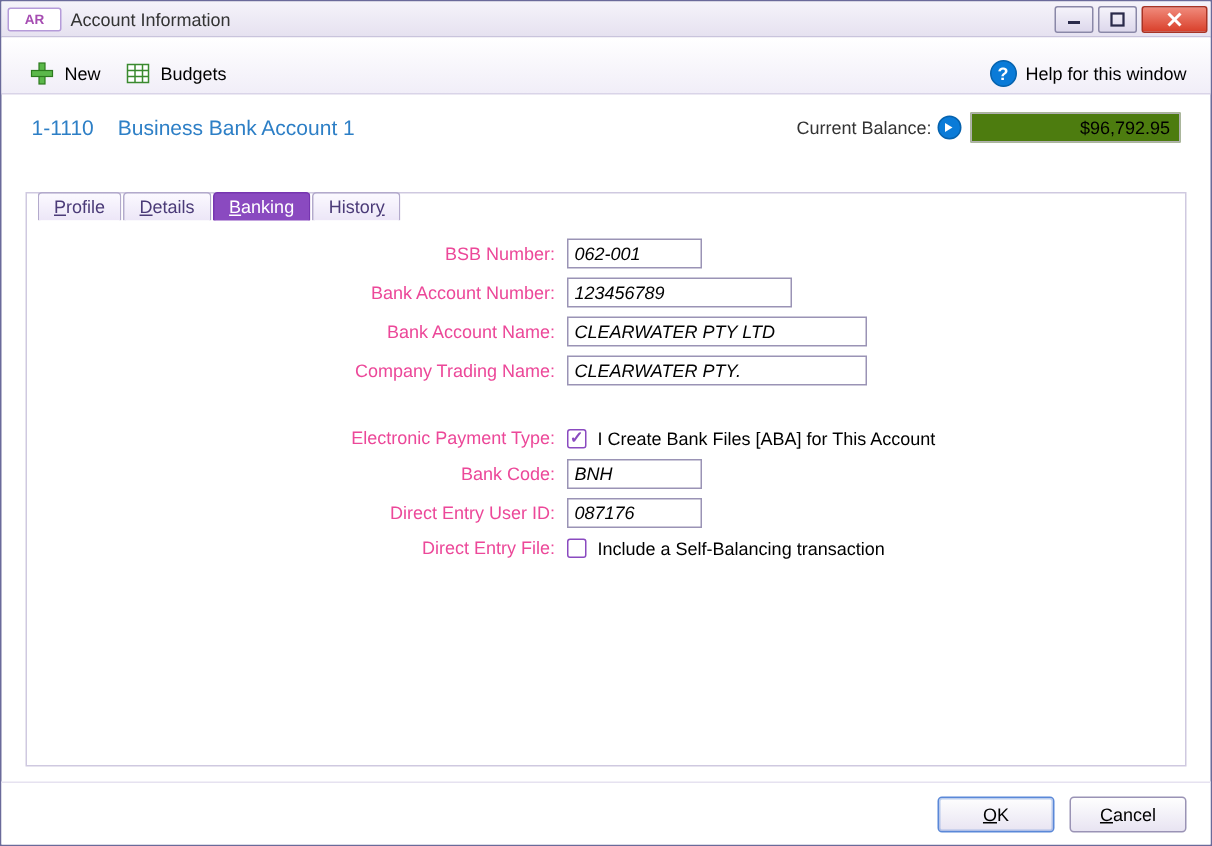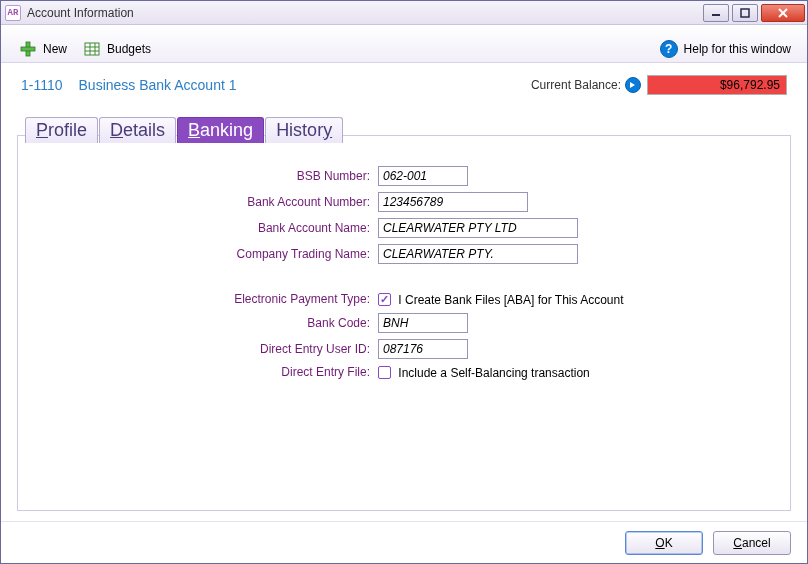--- a/index.html
+++ b/index.html
@@ -21,33 +21,32 @@
   }
   .titlebar {
     height: 24px;
     background: linear-gradient(to bottom, #f5f3fa 0%, #e6e2f0 100%);
     border-bottom: 1px solid #c9c4dc;
     display: flex;
     align-items: center;
     padding: 0 2px 0 4px;
   }
   .titlebar-icon {
-    width: 16px;
+    width: 36px;
     height: 16px;
     background: #fff;
     border: 1px solid #b59bd9;
     border-radius: 2px;
     display: flex;
     align-items: center;
     justify-content: center;
     font-size: 9px;
     font-weight: bold;
     color: #a64db2;
     margin-right: 6px;
-    font-family: Liberation Mono, monospace;
   }
   .titlebar-text {
     flex: 1;
     color: #333;
     font-size: 12px;
   }
   .win-controls { display: flex; gap: 3px; }
   .win-btn {
     width: 26px; height: 18px;
     border: 1px solid #8a88a8;
@@ -136,21 +135,21 @@
     border-radius: 50%;
     background: #0a7bd8;
     display: flex; align-items: center; justify-content: center;
     margin-right: 6px;
     border: 1px solid #0662ad;
   }
   .bal-value {
     width: 140px;
     height: 20px;
     border: 1px solid #b0b0b0;
-    background: #ef4444;
+    background: #4d7c0f;
     text-align: right;
     padding: 2px 6px;
     font-size: 12px;
   }
 
   .tab-area {
     flex: 1;
     display: flex;
     flex-direction: column;
     min-height: 0;
@@ -162,25 +161,25 @@
     margin-left: 8px;
   }
   .tab {
     border: 1px solid #b3aacc;
     border-bottom: none;
     border-top-left-radius: 3px;
     border-top-right-radius: 3px;
     padding: 2px 10px;
     background: linear-gradient(to bottom, #fbf9ff, #ece6f7);
     color: #4b3b78;
-    font-size: 18px;
+    font-size: 12px;
     margin-right: 1px;
     cursor: pointer;
     position: relative;
-    top: 8px;
+    top: 19px;
   }
   .tab .ul { text-decoration: underline; }
   .tab.active {
     background: #8a4ac0;
     color: #fff;
     border-color: #7635b0;
   }
   .tab-panel {
     flex: 1;
     border: 1px solid #cfc9e0;
@@ -191,21 +190,21 @@
 
   .form-row {
     display: flex;
     align-items: center;
     margin-bottom: 6px;
   }
   .form-label {
     width: 340px;
     text-align: right;
     padding-right: 8px;
-    color: #701a75;
+    color: #ec4899;
     font-size: 12px;
   }
   .form-input {
     border: 1px solid #9a93b5;
     height: 20px;
     padding: 1px 4px;
     font-size: 12px;
     font-family: inherit;
     background: #fff;
     font-style: italic;

